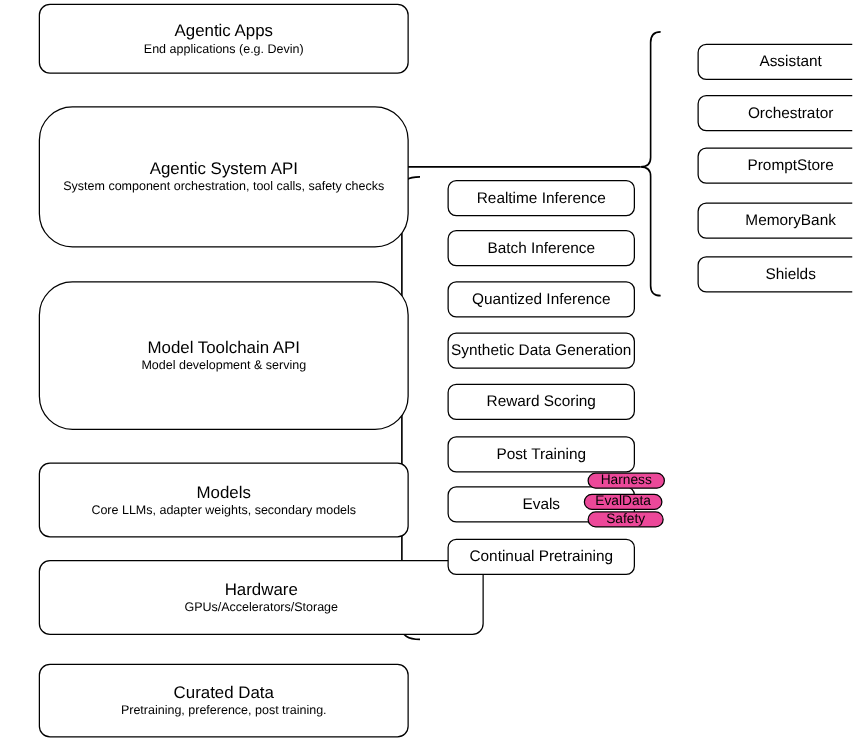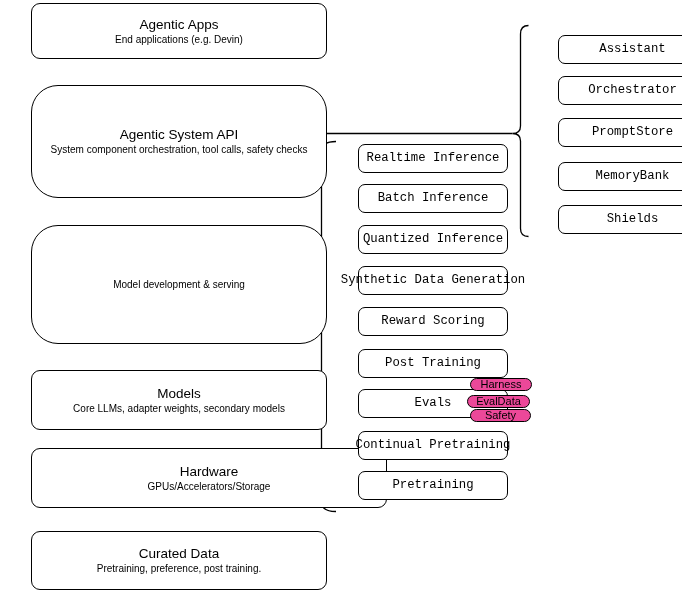--- a/index.html
+++ b/index.html
@@ -46,21 +46,20 @@
   }
   .node .subtitle {
     font-size: 10px;
     line-height: 14px;
     white-space: nowrap;
   }
   .node .label {
     font-size: 12.3px;
     line-height: 15px;
     white-space: nowrap;
-    font-family: Liberation Mono, monospace;
   }
   .pill {
     position: absolute;
     box-sizing: border-box;
     border: 1.3px solid #000000;
     border-radius: 7px;
     background: #ec4899;
     display: flex;
     align-items: center;
     justify-content: center;
@@ -85,20 +84,21 @@
     <div class="title">Agentic Apps</div>
     <div class="subtitle">End applications (e.g. Devin)</div>
   </div>
 
   <div class="node" style="left:3px; top:85px; width:296px; height:113px; border-radius:27px;">
     <div class="title">Agentic System API</div>
     <div class="subtitle">System component orchestration, tool calls, safety checks</div>
   </div>
 
   <div class="node" style="left:3px; top:225px; width:296px; height:119px; border-radius:27px;">
+    <div class="title">Model Toolchain API</div>
     <div class="subtitle">Model development &amp; serving</div>
   </div>
 
   <div class="node" style="left:3px; top:370px; width:296px; height:60px; border-radius:9px;">
     <div class="title">Models</div>
     <div class="subtitle">Core LLMs, adapter weights, secondary models</div>
   </div>
 
   <div class="node" style="left:3px; top:448px; width:356px; height:60px; border-radius:9px;">
     <div class="title">Hardware</div>
@@ -127,23 +127,20 @@
   </div>
   <div class="node" style="left:330px; top:349px; width:150px; height:29px; border-radius:7px;">
     <div class="label">Post Training</div>
   </div>
   <div class="node" style="left:330px; top:389px; width:150px; height:29px; border-radius:7px;">
     <div class="label">Evals</div>
   </div>
   <div class="node" style="left:330px; top:431px; width:150px; height:29px; border-radius:7px;">
     <div class="label">Continual Pretraining</div>
   </div>
-  <div class="node" style="left:330px; top:471px; width:150px; height:29px; border-radius:7px;">
-    <div class="label">Pretraining</div>
-  </div>
 
   <div class="pill" style="left:470px; top:378px; width:62px; height:13px;">
     <span>Harness</span>
   </div>
   <div class="pill" style="left:467px; top:395px; width:63px; height:13px;">
     <span>EvalData</span>
   </div>
   <div class="pill" style="left:470px; top:409px; width:61px; height:13px;">
     <span>Safety</span>
   </div>

